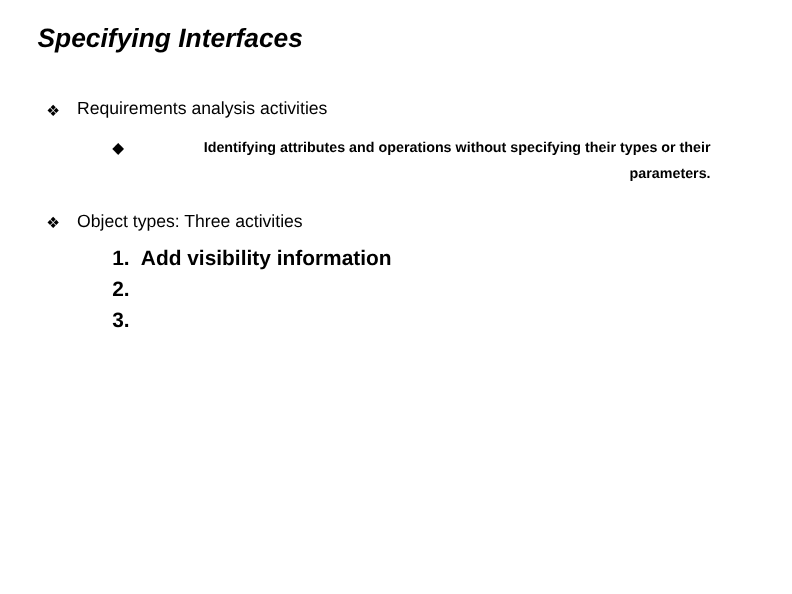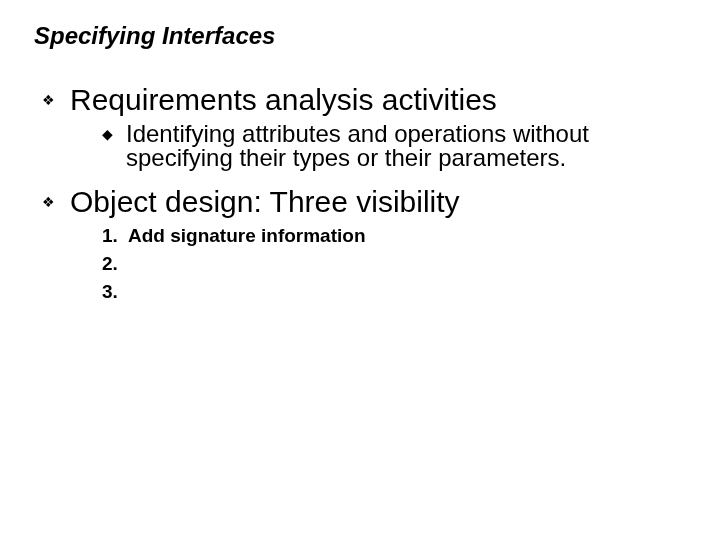--- a/index.html
+++ b/index.html
@@ -31,39 +31,40 @@
     margin: 0 0 8px 12px;
   }
   .lvl1 .bullet {
     font-size: 14px;
     width: 28px;
     flex: 0 0 28px;
     line-height: 28px;
     color: #000;
   }
   .lvl1 .text {
-    font-size: 30px;
+    font-size: 16px;
     line-height: 28px;
   }
   .lvl2 {
     display: flex;
     align-items: flex-start;
     margin: 6px 0 18px 72px;
   }
   .lvl2 .marker {
     font-size: 14px;
     width: 24px;
     flex: 0 0 24px;
     line-height: 24px;
   }
   .lvl2 .text {
-    font-size: 24px;
-    font-weight: normal;
+    font-size: 13px;
+    font-weight: bold;
     line-height: 24px;
     max-width: 520px;
+    text-align: right;
   }
   .numlist {
     margin: 8px 0 0 72px;
   }
   .numitem {
     display: flex;
     align-items: flex-start;
     margin-bottom: 4px;
   }
   .numitem .num {
@@ -91,27 +92,27 @@
     <span class="text">Requirements analysis activities</span>
   </div>
 
   <div class="lvl2">
     <span class="marker">◆</span>
     <span class="text">Identifying attributes and operations without specifying their types or their parameters.</span>
   </div>
 
   <div class="lvl1">
     <span class="bullet">❖</span>
-    <span class="text">Object design: Three visibility</span>
+    <span class="text">Object types: Three activities</span>
   </div>
 
   <div class="numlist">
     <div class="numitem">
       <span class="num">1.</span>
-      <span class="text">Add signature information</span>
+      <span class="text">Add visibility information</span>
     </div>
     <div class="numitem">
       <span class="num">2.</span>
     </div>
     <div class="numitem">
       <span class="num">3.</span>
     </div>
   </div>
 
 </div>

